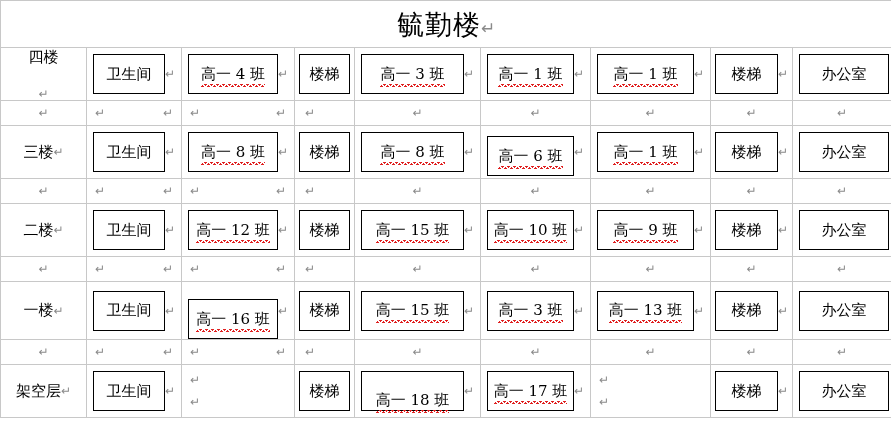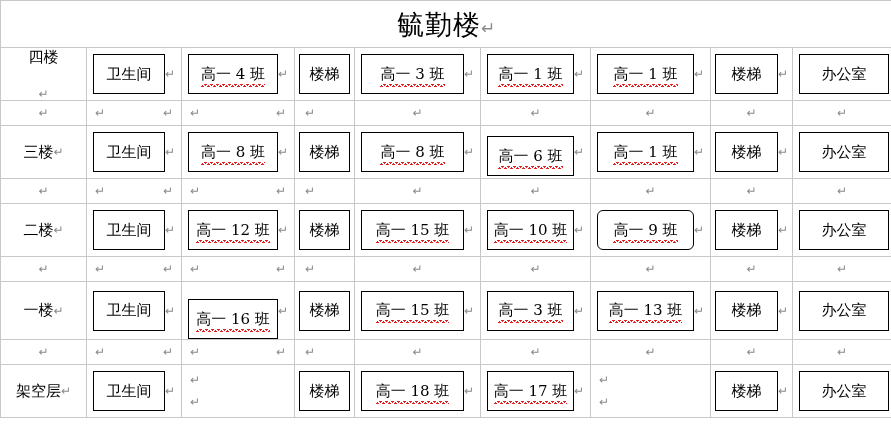--- a/index.html
+++ b/index.html
@@ -444,21 +444,21 @@
       <td class="room-row-cell">
         <div class="inner">
           <div class="box" style="flex:1;">
             <span class="box-label squig">高一 10 班</span>
           </div>
               <span class="arrowmark">↵</span>
         </div>
       </td>
       <td class="room-row-cell">
         <div class="inner">
-          <div class="box" style="flex:1;border-radius:6px;">
+          <div class="box" style="flex:1;">
             <span class="box-label squig">高一 9 班</span>
           </div>
               <span class="arrowmark">↵</span>
         </div>
       </td>
       <td class="room-row-cell">
         <div class="inner" style="padding:0 4px;">
           <div class="box" style="flex:1;">
             <span class="box-label">楼梯</span>
           </div>
@@ -668,21 +668,21 @@
       </td>
       <td class="room-row-cell">
         <div class="inner" style="padding:0 4px;">
           <div class="box" style="flex:1;">
             <span class="box-label">楼梯</span>
           </div>
         </div>
       </td>
       <td class="room-row-cell">
         <div class="inner">
-          <div class="box" style="flex:1;">
+          <div class="box" style="flex:1;align-items:flex-end;">
             <span class="box-label squig">高一 18 班</span>
           </div>
               <span class="arrowmark">↵</span>
         </div>
       </td>
       <td class="room-row-cell">
         <div class="inner">
           <div class="box" style="flex:1;">
             <span class="box-label squig">高一 17 班</span>
           </div>

